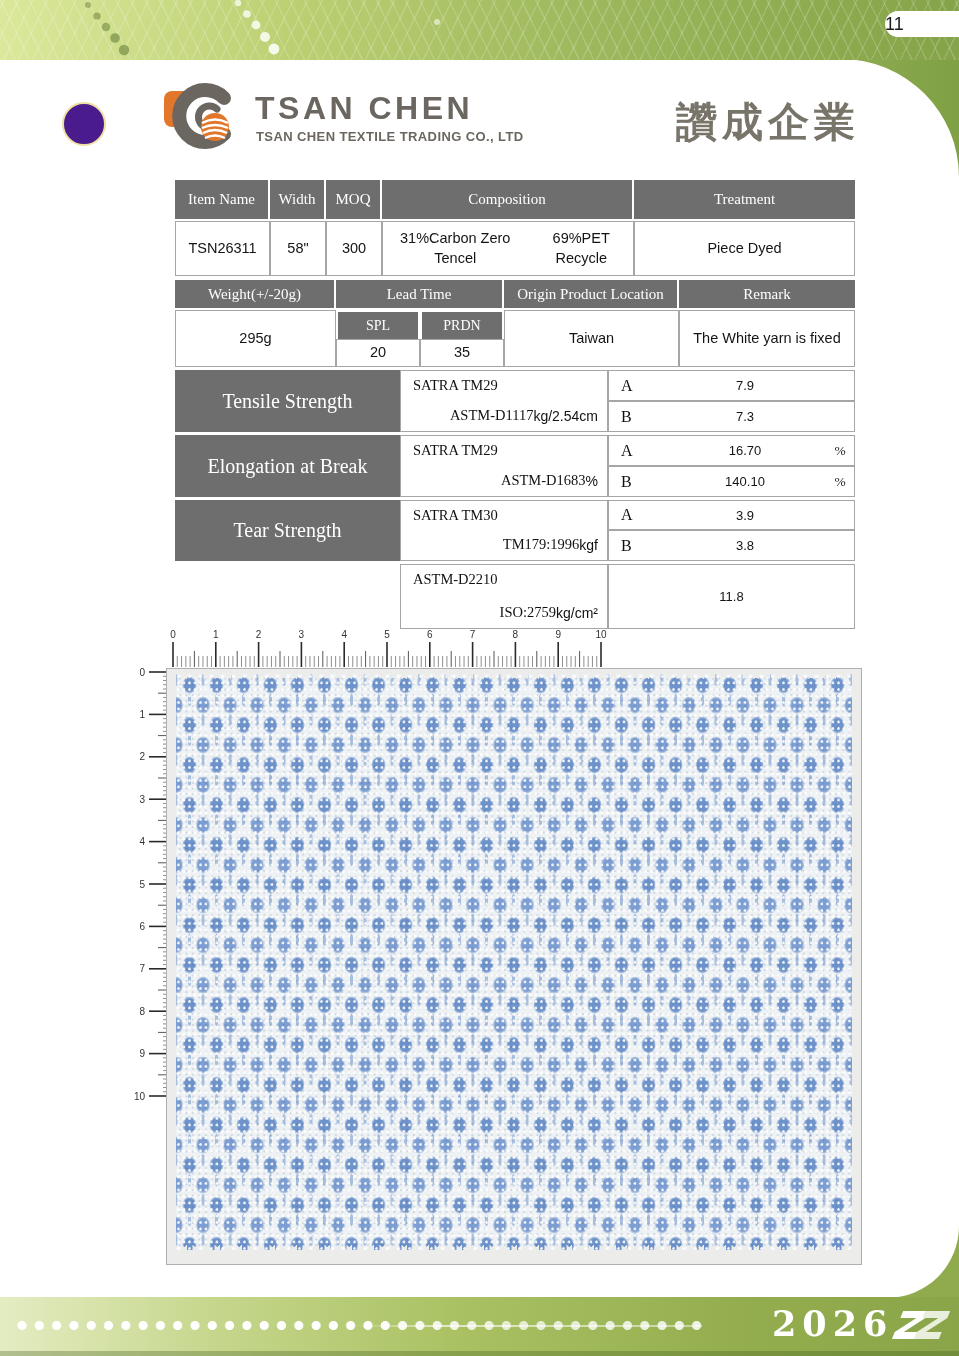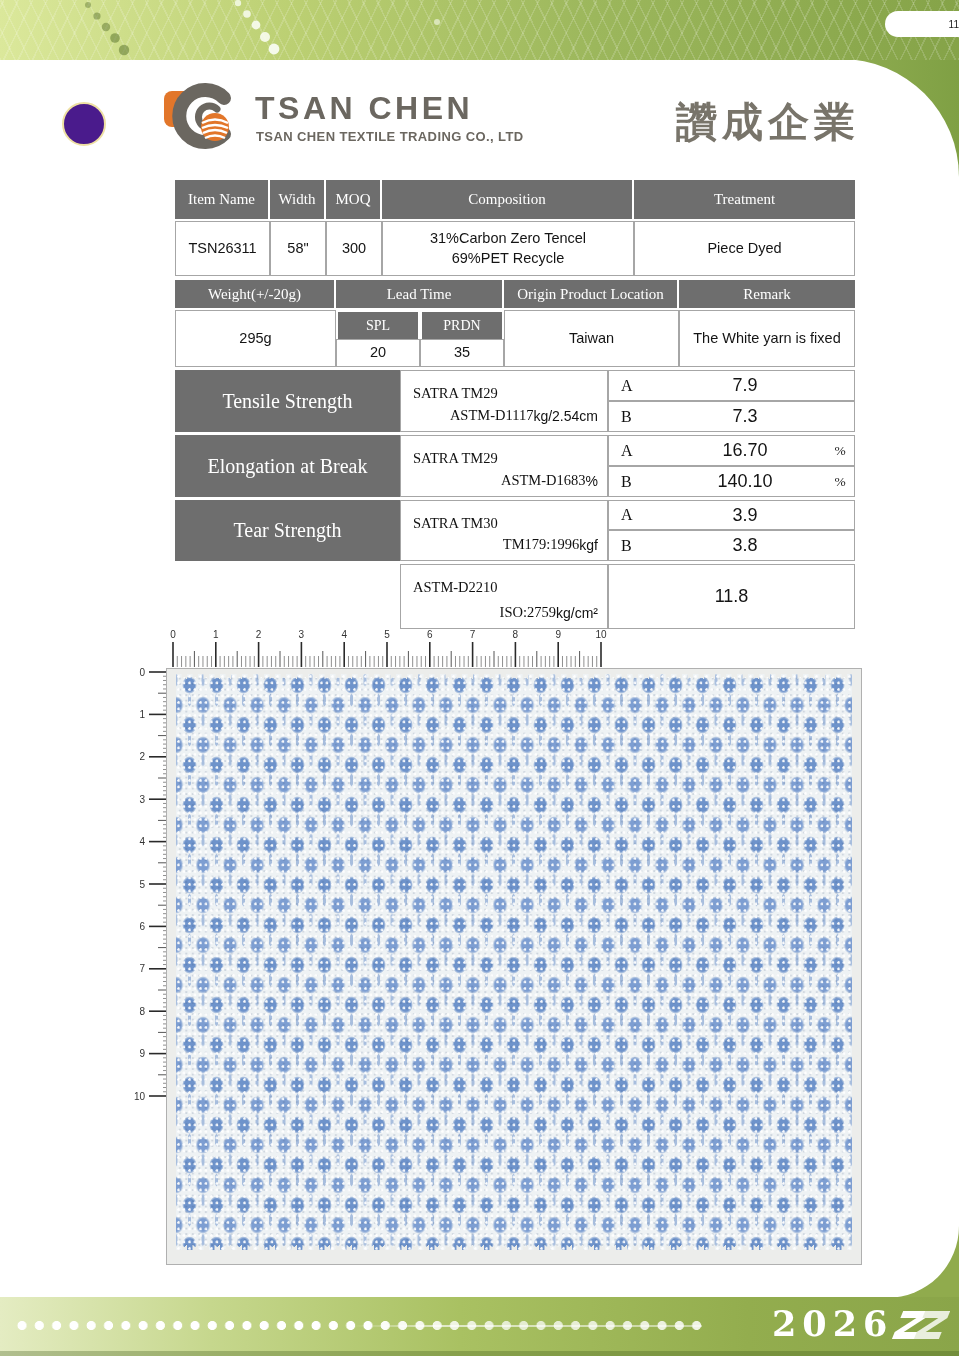--- a/index.html
+++ b/index.html
@@ -13,22 +13,22 @@
   .header-band{
     position:absolute;top:0;left:0;width:959px;height:60px;z-index:3;
     background:
       repeating-linear-gradient(64deg, rgba(255,255,255,.16) 0 1.5px, transparent 1.5px 13px),
       repeating-linear-gradient(-64deg, rgba(255,255,255,.16) 0 1.5px, transparent 1.5px 13px),
       linear-gradient(90deg,#dbe89b 0%,#bcd073 30%,#9cb75c 62%,#85a348 100%);
   }
   .page-pill{
     position:absolute;top:11px;right:0;width:74px;height:26px;z-index:4;
     background:#fff;border-radius:13px 0 0 13px;
-    display:flex;align-items:center;justify-content:flex-end;
-    font-size:10px;color:#1c1c1c;
+    display:flex;align-items:center;justify-content:flex-start;
+    font-size:18px;color:#1c1c1c;
   }
   .corner-tr{position:absolute;top:59px;right:0;width:165px;height:140px;z-index:0;
     background:linear-gradient(90deg,#96b156,#7fa044);}
   .corner-br{position:absolute;bottom:58px;right:0;width:165px;height:100px;z-index:0;
     background:#90ab4d;}
   .content{
     position:absolute;top:59px;left:0;width:959px;height:1239px;z-index:1;
     background:#ffffff;
     border-top-right-radius:118px;border-bottom-right-radius:72px;
   }
@@ -75,44 +75,44 @@
     background:#fff;color:#141414;font-size:14.5px;
     display:flex;align-items:center;justify-content:center;text-align:center;
     outline:1px solid #a6a6a6;outline-offset:-1px;box-sizing:border-box;
     line-height:1.35;
   }
   .table1{position:absolute;left:175px;top:121px;width:680px;display:grid;
     grid-template-columns:95px 56px 56px 252px 221px;grid-template-rows:41px 55px;}
   .table2{position:absolute;left:175px;top:221px;width:680px;display:grid;
     grid-template-columns:161px 84px 84px 175px 176px;grid-template-rows:30px 29px 28px;}
   .gcell.sub{font-size:14px;border:2.5px solid #fff;border-bottom:none;}
-  .comp{flex-direction:column;}
+  .comp{}
   
   .tests{position:absolute;left:175px;top:311px;width:680px;}
   .test-block{display:grid;grid-template-columns:225px 208px 247px;margin-bottom:3px;}
   .cell-label{
     grid-column:1;grid-row:1/-1;background:var(--gray,#6e6e6e);color:#fff;
     font-family:"Liberation Serif", serif;font-size:20px;
     display:flex;align-items:center;justify-content:center;
   }
   .cell-method{
     grid-column:2;grid-row:1/-1;background:#fff;
     outline:1px solid #a6a6a6;outline-offset:-1px;
     display:flex;flex-direction:column;justify-content:space-between;
-    padding:15px 10px 8px 13px;box-sizing:border-box;
+    padding:7px 10px 8px 13px;box-sizing:border-box;
     font-family:"Liberation Serif", serif;font-size:14.5px;color:#111;
   }
   .m2{display:flex;justify-content:flex-end;align-items:flex-end;}
   .unit{font-family:Liberation Sans, sans-serif;font-size:14px;color:#111;}
   .ab-row{
     grid-column:3;display:flex;align-items:center;background:#fff;
     outline:1px solid #a6a6a6;outline-offset:-1px;
   }
   .ab-l{width:44px;padding-left:13px;font-family:"Liberation Serif", serif;font-size:16px;color:#111;}
-  .ab-v{flex:1;text-align:center;font-size:18px;color:#141414;}
+  .ab-v{flex:1;text-align:center;font-size:13px;color:#141414;}
   .ab-s{width:30px;text-align:center;font-family:"Liberation Serif", serif;font-size:13.5px;color:#222;}
   .ab-row.single .ab-l,.ab-row.single .ab-s{width:0;padding:0;}
   
   .rnum{font-size:10px;fill:#333;font-family:"Liberation Sans",sans-serif;}
   #ruler-h{position:absolute;left:153px;top:569px;}
   #ruler-v{position:absolute;left:118px;top:593px;}
   .swatch-panel{position:absolute;left:166px;top:609px;width:696px;height:597px;
     background:#ecedeb;border:1px solid #b0b0b0;box-sizing:border-box;}
   .fabric{
     position:absolute;left:9px;top:5px;width:676px;height:576px;

